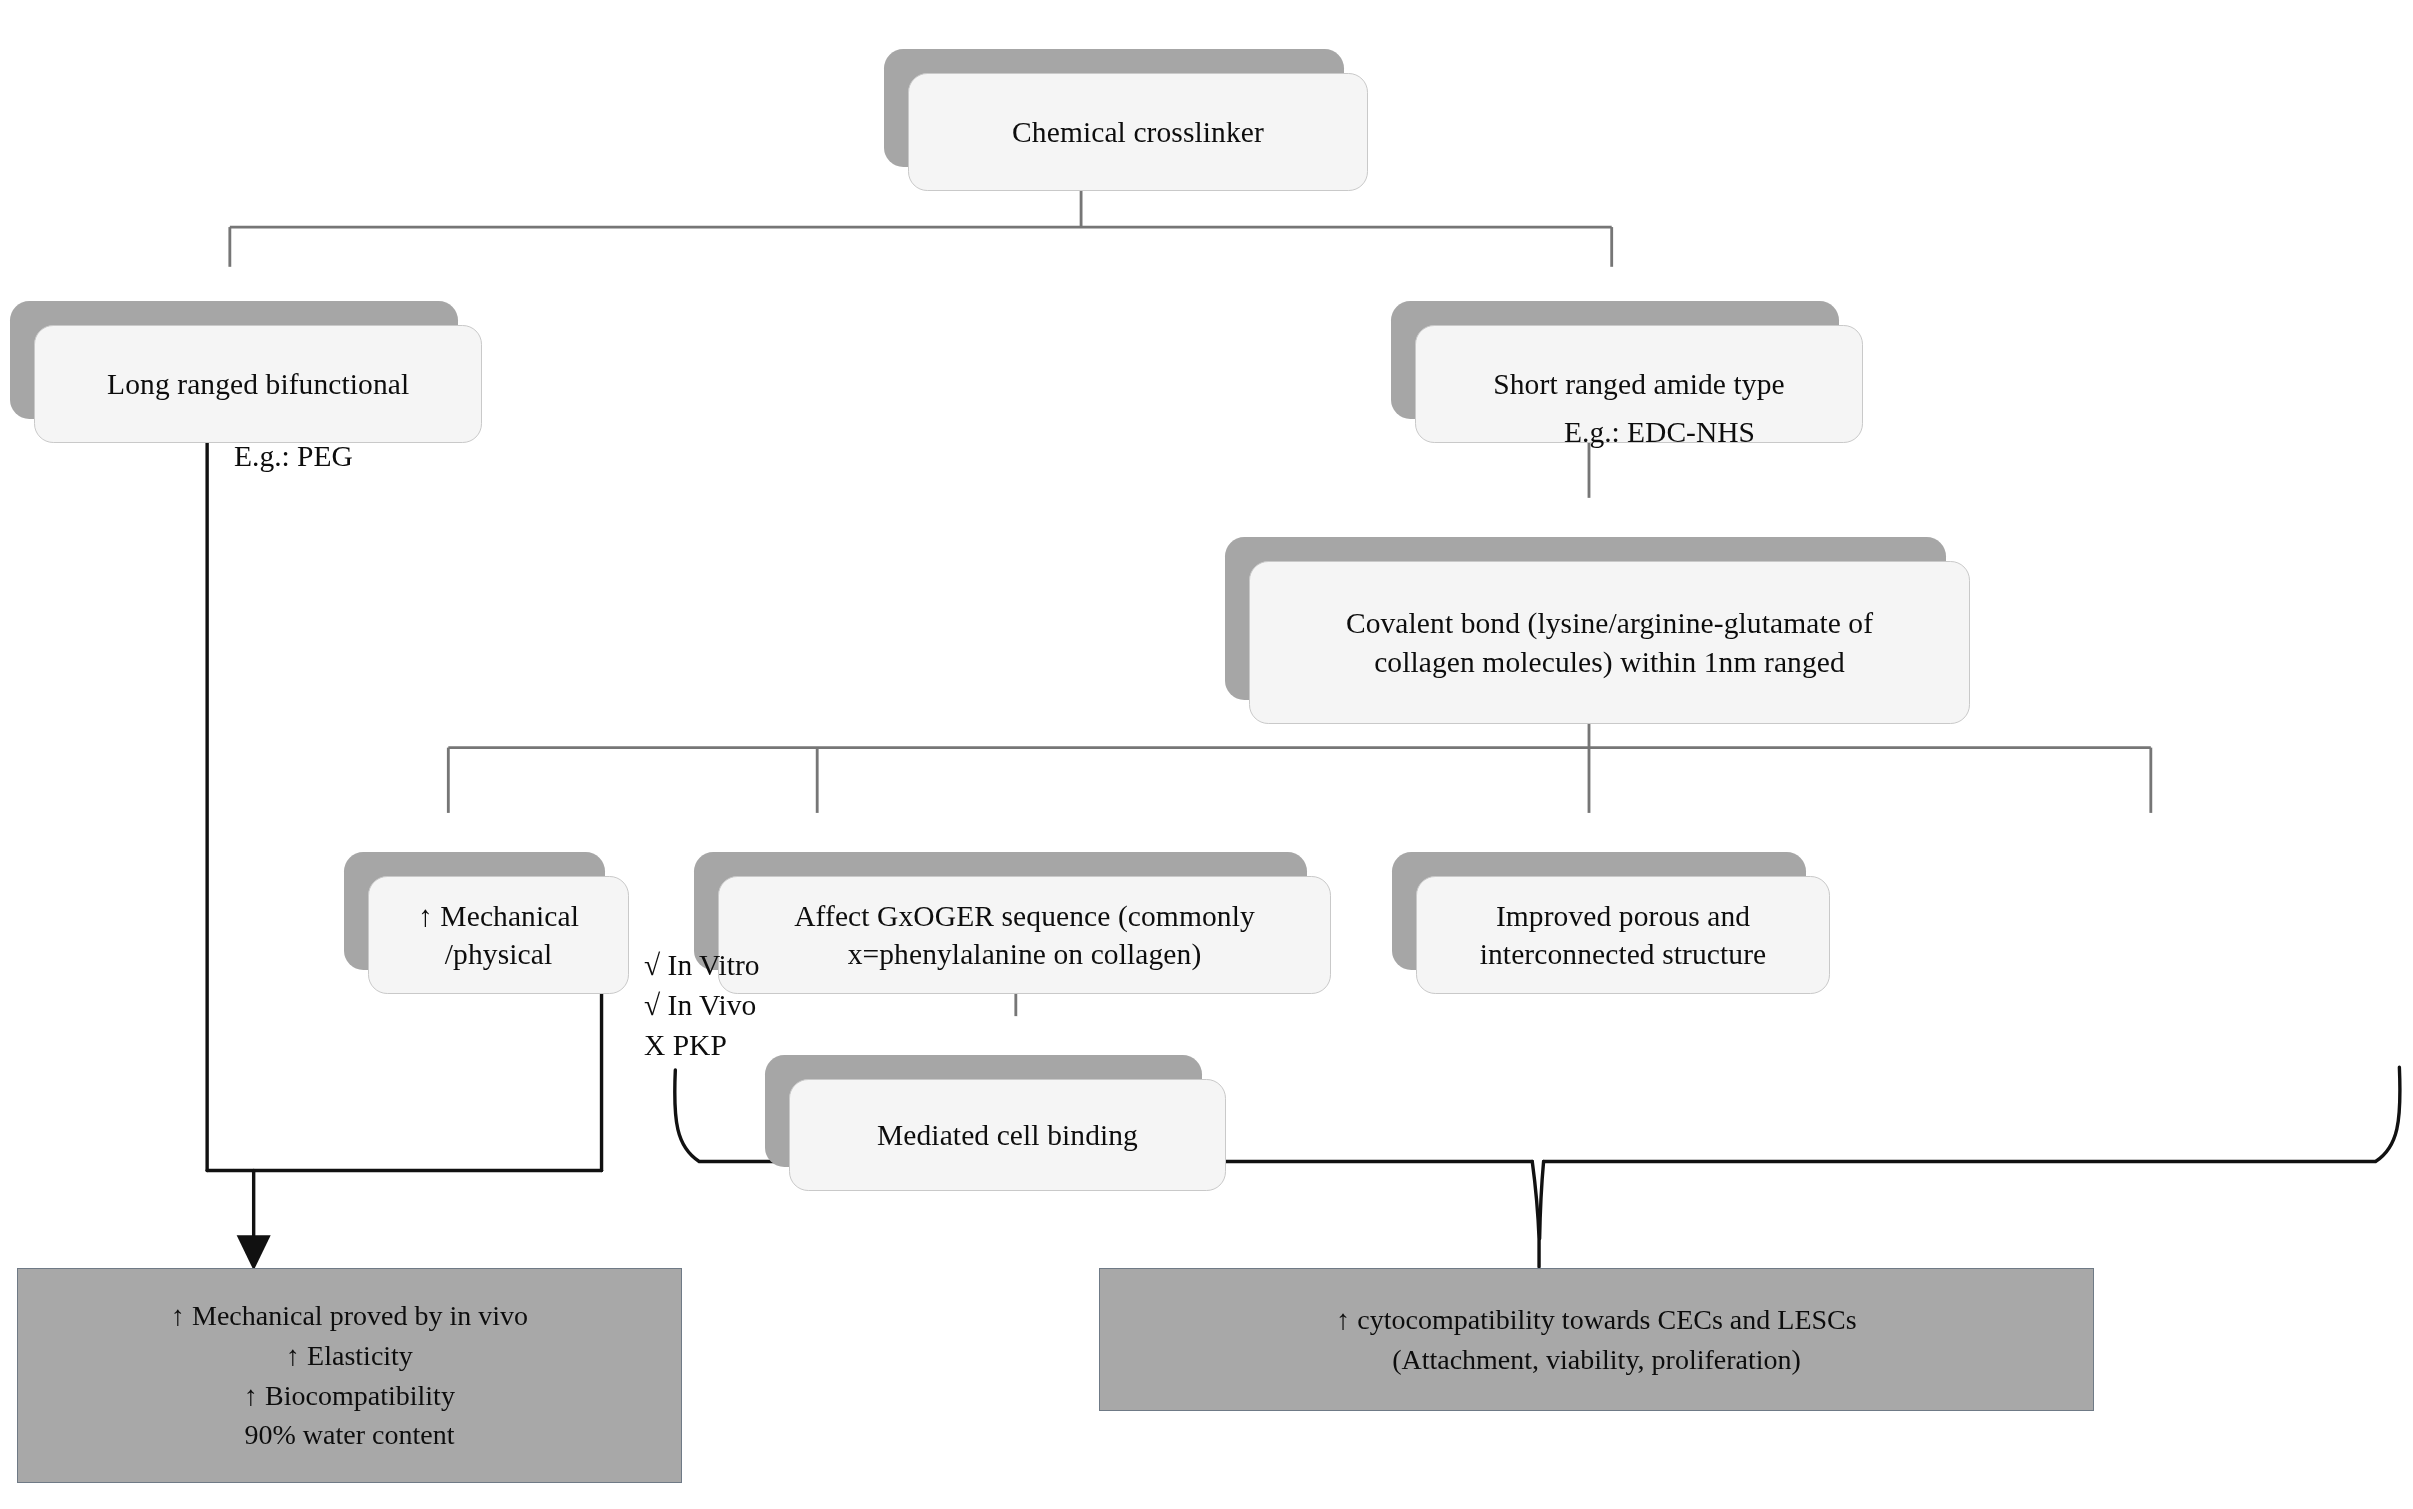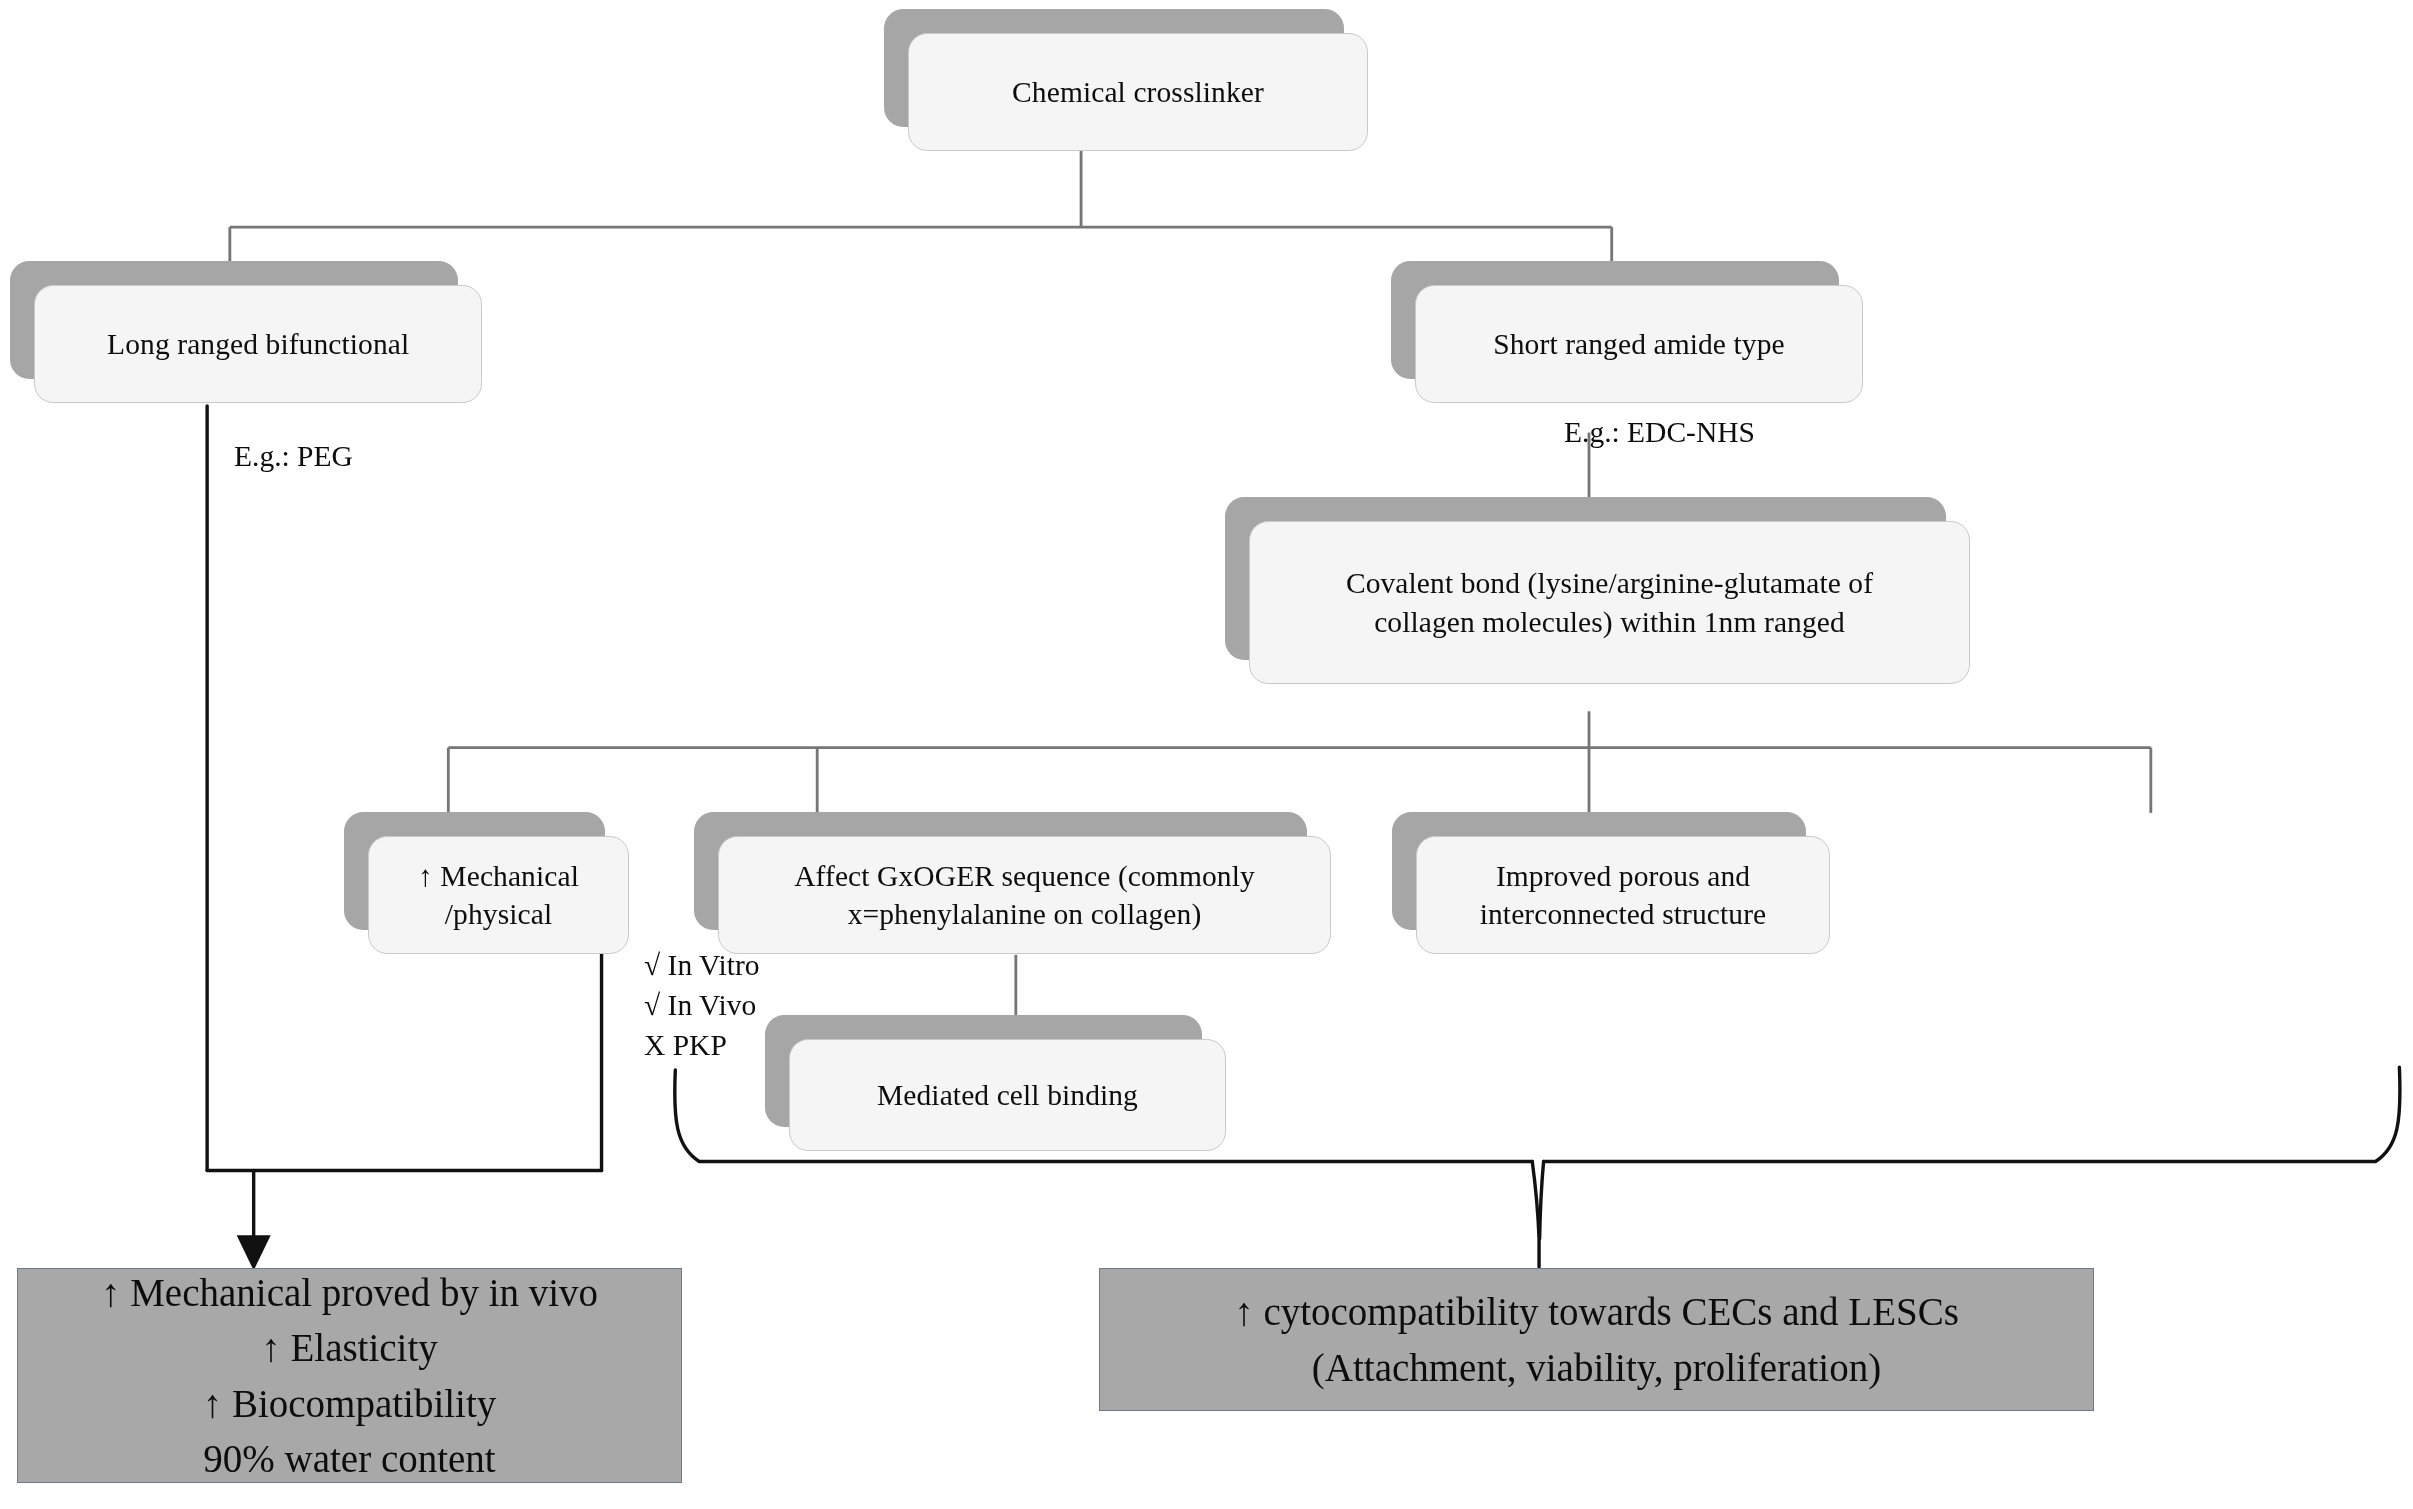--- a/index.html
+++ b/index.html
@@ -22,20 +22,21 @@
     left: 0; top: 0;
     width: 2413px;
     height: 1510px;
     pointer-events: none;
   }
 
   
   .node {
     position: absolute;
     box-sizing: border-box;
+    margin-top: 40px;
   }
   .node .plate-shadow {
     position: absolute;
     left: 0; top: 0;
     width: 100%;
     height: 100%;
     background: #a6a6a6;
     border-radius: 19.3px;
   }
   .node .plate-front {
@@ -68,21 +69,21 @@
     box-sizing: border-box;
     background: #a8a8a8;
     border: 1.7px solid #6f7a86;
     display: flex;
     align-items: center;
     justify-content: center;
   }
   .term .label {
     text-align: center;
     color: #0d0d0d;
-    font-size: 39px;
+    font-size: 28px;
     line-height: 1.42;
     white-space: pre-line;
   }
 
   
   .annot {
     position: absolute;
     color: #0d0d0d;
     font-size: 29.5px;
     line-height: 1.36;

